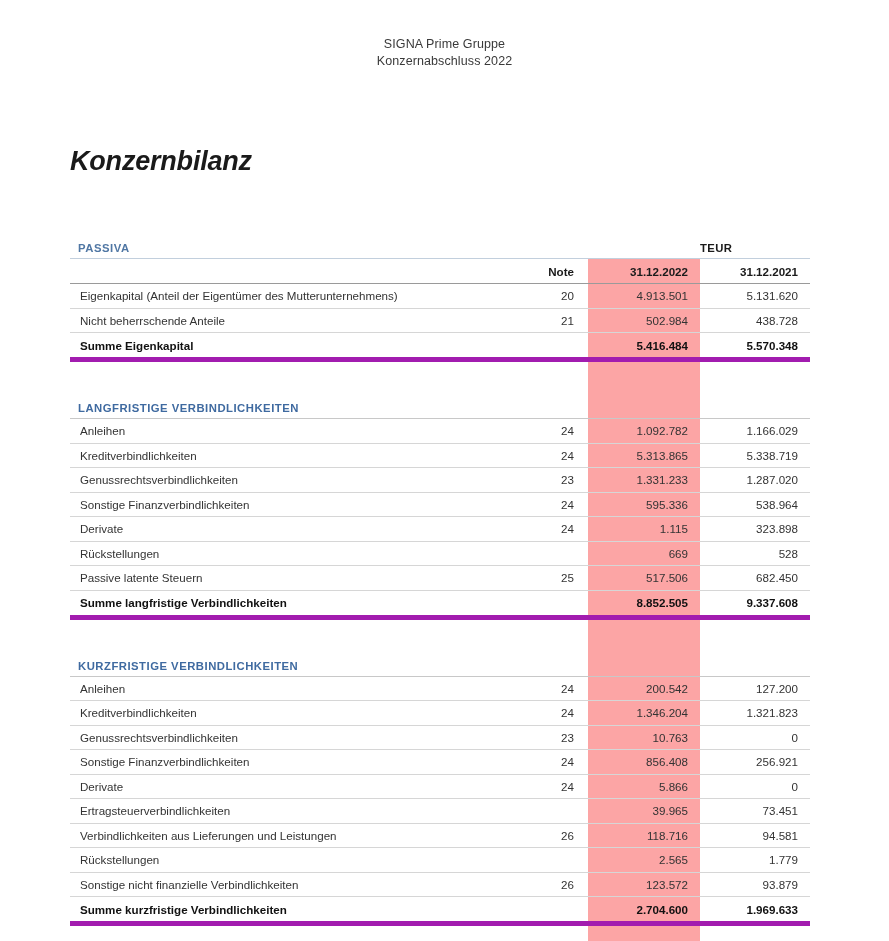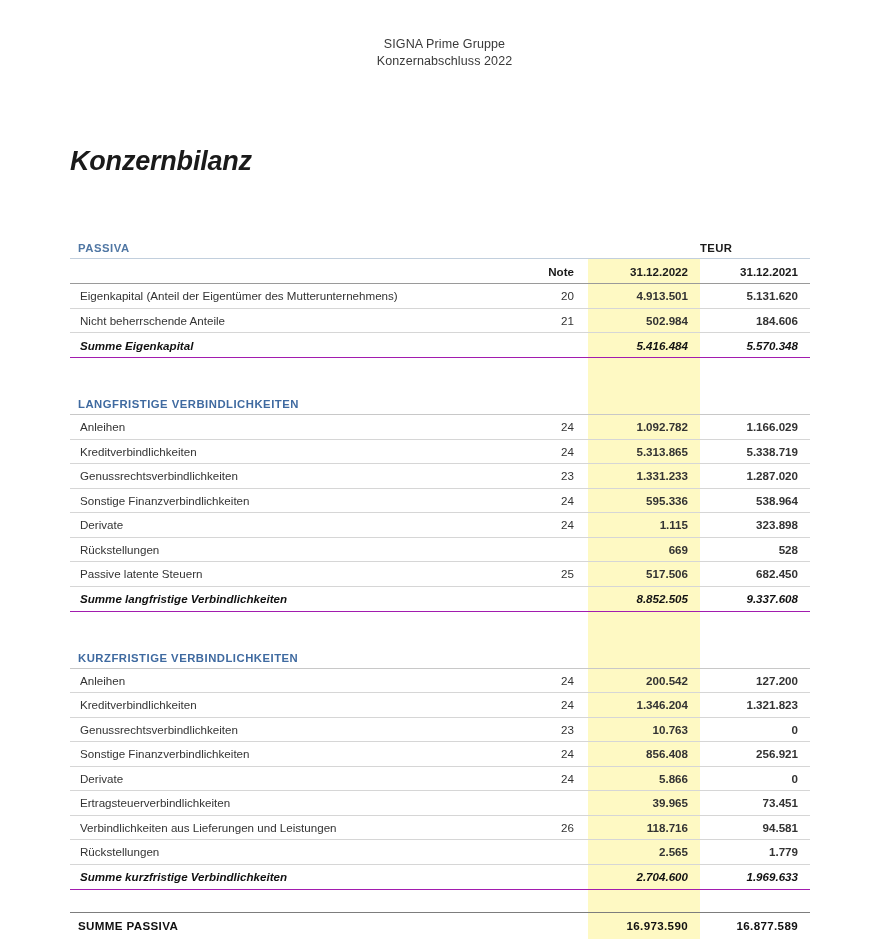--- a/index.html
+++ b/index.html
@@ -60,24 +60,24 @@
   table.balance col.c-y1    { width: 112px; }
   table.balance col.c-y2    { width: 110px; }
 
   td, th {
     padding: 0;
     vertical-align: middle;
     font-weight: normal;
   }
   .lbl   { text-align: left;  padding-left: 10px; }
   .note  { text-align: right; padding-right: 14px; }
-  .num   { text-align: right; padding-right: 12px; font-weight: bold; }
-
-  
-  .hl { background: #fef9c3; }
+  .num   { text-align: right; padding-right: 12px; }
+
+  
+  .hl { background: #fca5a5; }
 
   
   tr.caption-row td {
     height: 26px;
     font-size: 11.3px;
     font-weight: bold;
     letter-spacing: 0.55px;
     color: #5077a4;
     border-bottom: 1px solid #c2cfdd;
     padding-left: 8px;
@@ -103,22 +103,21 @@
   tr.data-row td {
     height: 23.5px;
     border-bottom: 1px solid #d6d6d6;
     color: #333;
   }
 
   tr.total-row td {
     height: 24px;
     font-weight: bold;
     color: #111;
-    border-bottom: 1px solid #a21caf;
-    font-style: italic;
+    border-bottom: 5px solid #a21caf;
   }
 
   tr.section-row td {
     height: 30px;
     font-size: 11.3px;
     font-weight: bold;
     letter-spacing: 0.5px;
     color: #3f6aa0;
     border-bottom: 1px solid #c8c8c8;
     padding-left: 8px;
@@ -170,21 +169,21 @@
         <tr class="data-row">
           <td class="lbl ">Eigenkapital (Anteil der Eigentümer des Mutterunternehmens)</td>
           <td class="note">20</td>
           <td class="num hl">4.913.501</td>
           <td class="num">5.131.620</td>
         </tr>
         <tr class="data-row">
           <td class="lbl ">Nicht beherrschende Anteile</td>
           <td class="note">21</td>
           <td class="num hl">502.984</td>
-          <td class="num">184.606</td>
+          <td class="num">438.728</td>
         </tr>
         <tr class="total-row">
           <td class="lbl ">Summe Eigenkapital</td>
           <td class="note"></td>
           <td class="num hl">5.416.484</td>
           <td class="num">5.570.348</td>
         </tr>
         <tr class="spacer-row">
           <td class="lbl" colspan="2"></td>
           <td class="num hl"></td>
@@ -294,20 +293,26 @@
           <td class="note">26</td>
           <td class="num hl">118.716</td>
           <td class="num">94.581</td>
         </tr>
         <tr class="data-row">
           <td class="lbl ">Rückstellungen</td>
           <td class="note"></td>
           <td class="num hl">2.565</td>
           <td class="num">1.779</td>
         </tr>
+        <tr class="data-row">
+          <td class="lbl ">Sonstige nicht finanzielle Verbindlichkeiten</td>
+          <td class="note">26</td>
+          <td class="num hl">123.572</td>
+          <td class="num">93.879</td>
+        </tr>
         <tr class="total-row">
           <td class="lbl ">Summe kurzfristige Verbindlichkeiten</td>
           <td class="note"></td>
           <td class="num hl">2.704.600</td>
           <td class="num">1.969.633</td>
         </tr>
         <tr class="spacer-row">
           <td class="lbl" colspan="2"></td>
           <td class="num hl"></td>
           <td class="num"></td>

